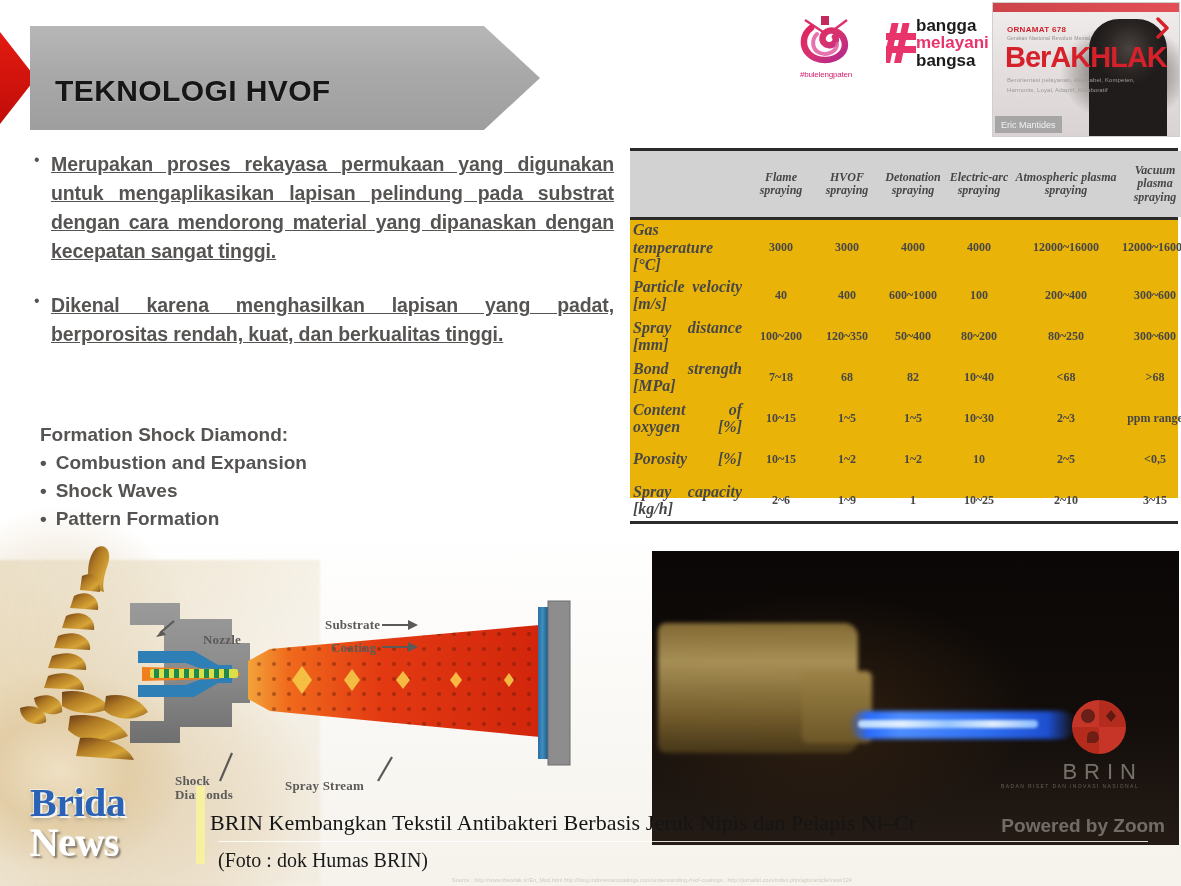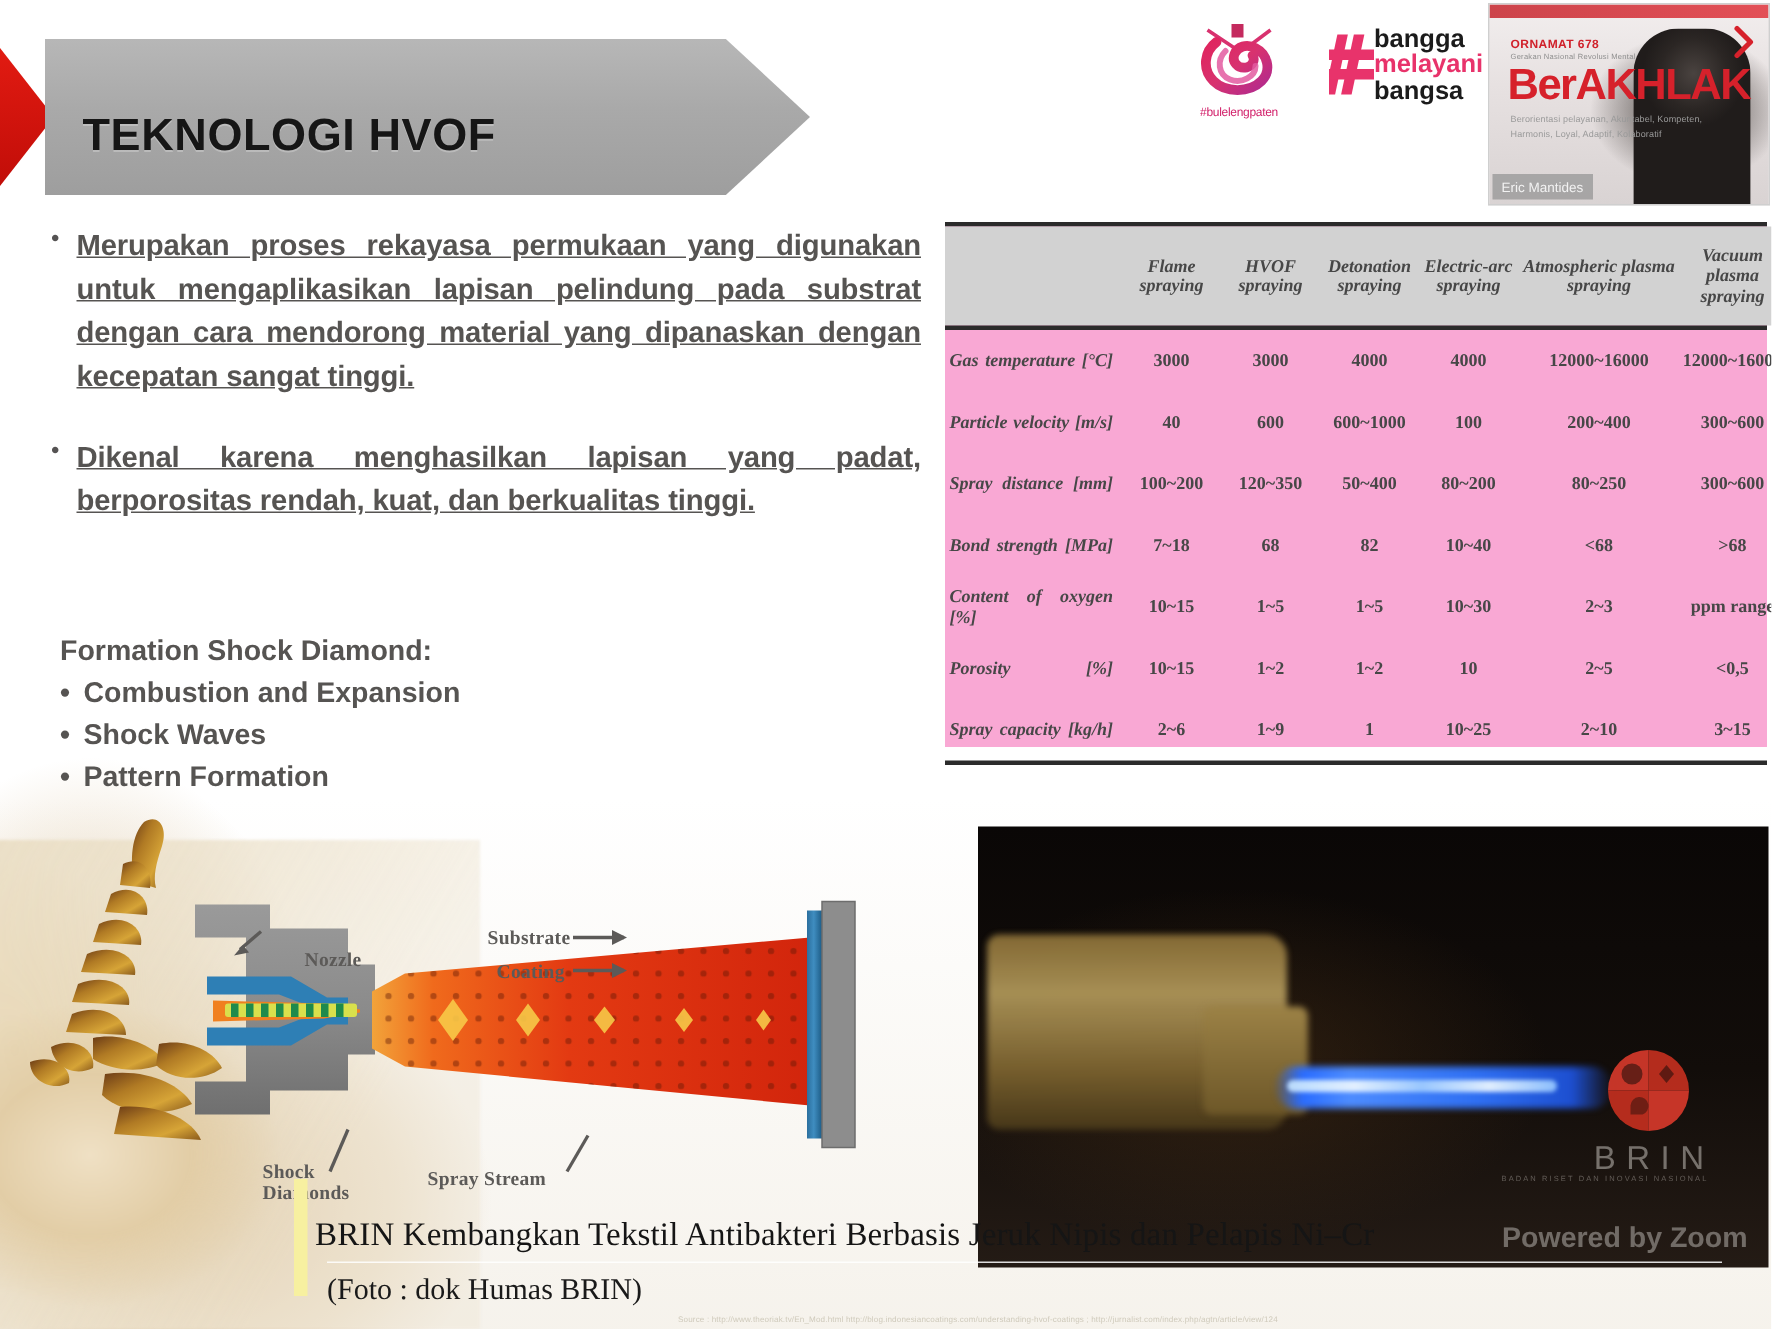--- a/index.html
+++ b/index.html
@@ -119,35 +119,35 @@
     color:#565452;letter-spacing:-.1px;
     font-family:"Liberation Sans", sans-serif;
     text-decoration:underline;
   }
 
   .shock-block{position:absolute;left:40px;top:424px;width:380px;color:#565452;}
   .shock-title{font-size:19px;font-weight:bold;margin-bottom:6px;font-family:"Liberation Sans", sans-serif;}
   .shock-item{font-size:19px;font-weight:bold;margin-bottom:6px;display:flex;gap:9px;font-family:"Liberation Sans", sans-serif;}
 
   
-  .tbl-wrap{position:absolute;left:630px;top:148px;width:548px;height:350px;background:#f9a8d4;}
+  .tbl-wrap{position:absolute;left:630px;top:148px;width:548px;height:350px;background:#eab308;}
   .tbl-rule{height:3px;background:#2b2b2b;}
   table.cmp{border-collapse:collapse;width:100%;table-layout:fixed;}
   table.cmp th,table.cmp td{
     font-family:"Liberation Serif", serif;
     font-style:italic;font-weight:bold;color:#474747;
     font-size:11.5px;text-align:center;vertical-align:middle;padding:1px 1px;
     line-height:1.12;
   }
   table.cmp thead tr{background:#d2d2d2;}
   table.cmp thead th{height:64px;font-size:12px;}
   table.cmp tbody td{height:39px;font-style:normal;font-weight:bold;font-size:12px;}
   table.cmp tbody td.rowlab{
     text-align:justify;text-align-last:justify;font-style:italic;
-    padding-left:3px;padding-right:6px;font-size:12px;line-height:1.1;
+    padding-left:3px;padding-right:6px;font-size:16px;line-height:1.1;
   }
   table.cmp tbody tr td{background:transparent;}
   .col-lab{width:118px;}
   .col-n{width:66px;}
   .col-wide{width:108px;}
   .col-vac{width:70px;}
 
   
   .diagram{position:absolute;left:120px;top:585px;width:520px;height:235px;}
   .dlabel{
@@ -363,21 +363,21 @@
             <td>3000</td>
             <td>3000</td>
             <td>4000</td>
             <td>4000</td>
             <td>12000~16000</td>
             <td>12000~16000</td>
           </tr>
           <tr>
             <td class="rowlab">Particle velocity [m/s]</td>
             <td>40</td>
-            <td>600</td>
+            <td>400</td>
             <td>600~1000</td>
             <td>100</td>
             <td>200~400</td>
             <td>300~600</td>
           </tr>
           <tr>
             <td class="rowlab">Spray distance [mm]</td>
             <td>100~200</td>
             <td>120~350</td>
             <td>50~400</td>
@@ -555,20 +555,24 @@
         <path d="M40 11 l5 6 -5 6 -5 -6 Z" fill="#1a0d0a" opacity=".55"></path>
         <path d="M16 38 a6 6 0 1 1 8 6 l-8 0 Z" fill="#1a0d0a" opacity=".45"></path>
       </svg>
     </div>
     <div class="brin-word">BRIN</div>
     <div class="brin-sub">BADAN RISET DAN INOVASI NASIONAL</div>
     <div class="powered">Powered by Zoom</div>
   </div>
 
   <div class="caption-band">
+    <div class="brida-logo">
+      <div class="brida-1">Brida</div>
+      <div class="brida-2">News</div>
+    </div>
     <div class="yellow-bar"></div>
     <div class="caption-main">BRIN Kembangkan Tekstil Antibakteri Berbasis Jeruk Nipis dan Pelapis Ni–Cr</div>
     <div class="caption-rule"></div>
     <div class="caption-sub">(Foto : dok Humas BRIN)</div>
     <div class="source-line">Source : http://www.theoriak.tv/En_Mod.html http://blog.indonesiancoatings.com/understanding-hvof-coatings ; http://jurnalist.com/index.php/agtn/article/view/124</div>
   </div>
 
 </div>
 
 </body></html>

